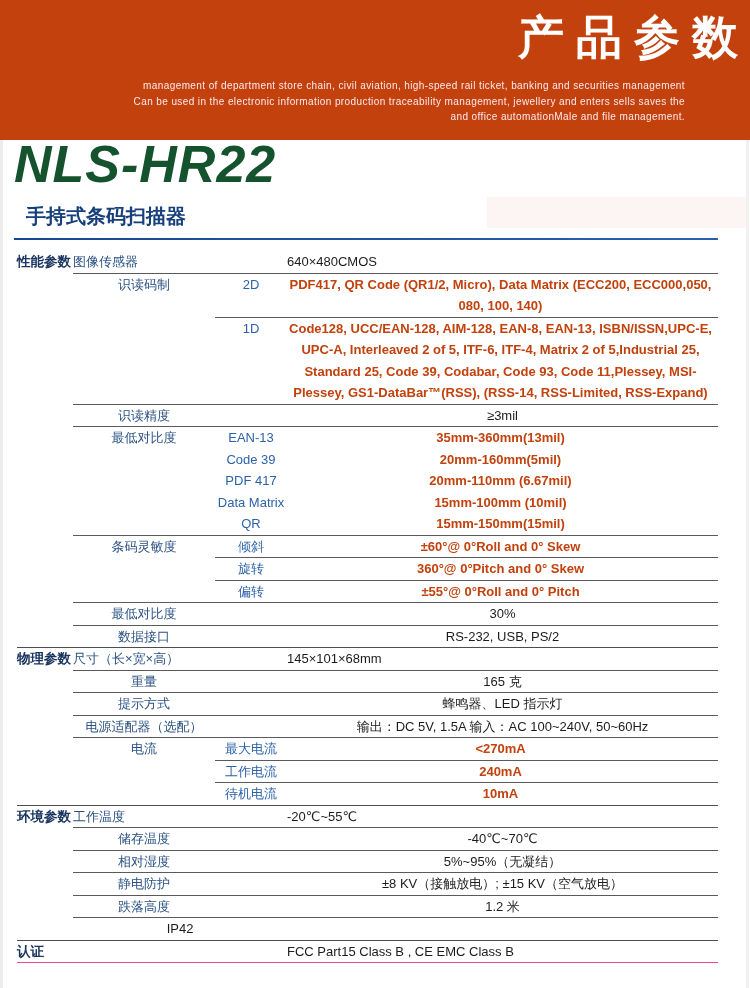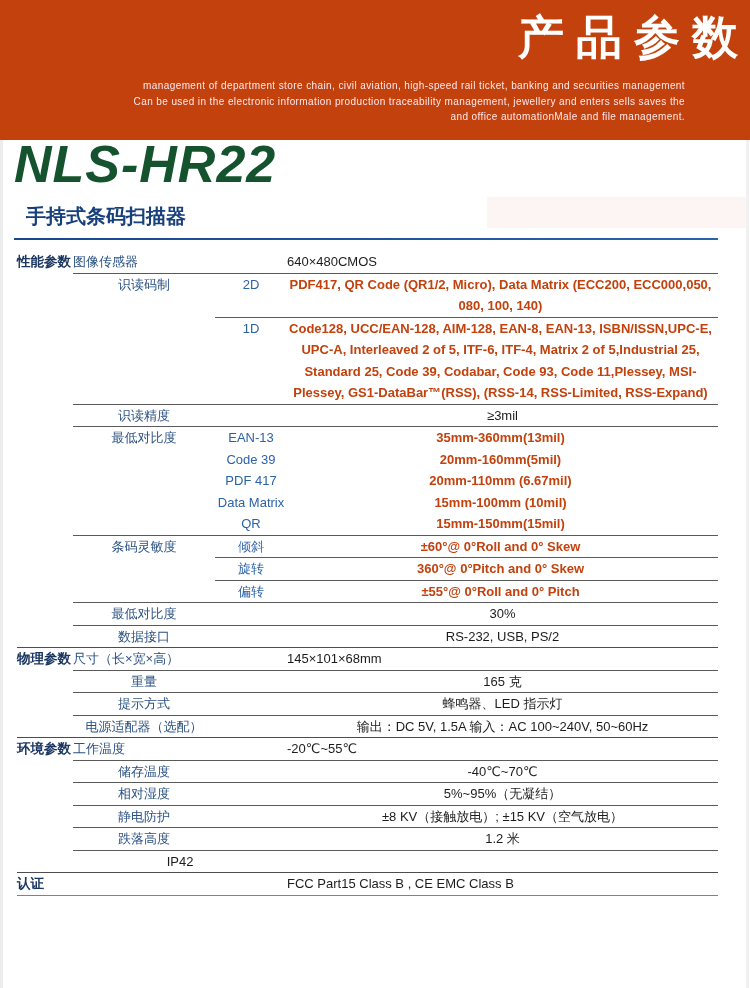--- a/index.html
+++ b/index.html
@@ -184,20 +184,37 @@
       <div class="prow">
         <div class="plabel">提示方式</div>
         <div class="pvalue">蜂鸣器、LED 指示灯</div>
       </div>
 
       <div class="prow">
         <div class="plabel">电源适配器（选配）</div>
         <div class="pvalue">输出：DC 5V, 1.5A  输入：AC 100~240V, 50~60Hz</div>
       </div>
 
+      <div class="prow">
+        <div class="plabel">电流</div>
+        <div class="subs divided">
+          <div class="sub">
+            <div class="skey">最大电流</div>
+            <div class="svalue">&lt;270mA</div>
+          </div>
+          <div class="sub">
+            <div class="skey">工作电流</div>
+            <div class="svalue">240mA</div>
+          </div>
+          <div class="sub">
+            <div class="skey">待机电流</div>
+            <div class="svalue">10mA</div>
+          </div>
+        </div>
+      </div>
 
     </div>
   </div>
 
   <div class="section">
     <div class="section-name">环境参数</div>
     <div class="rows">
 
       <div class="prow">
         <div class="plabel">工作温度</div>

